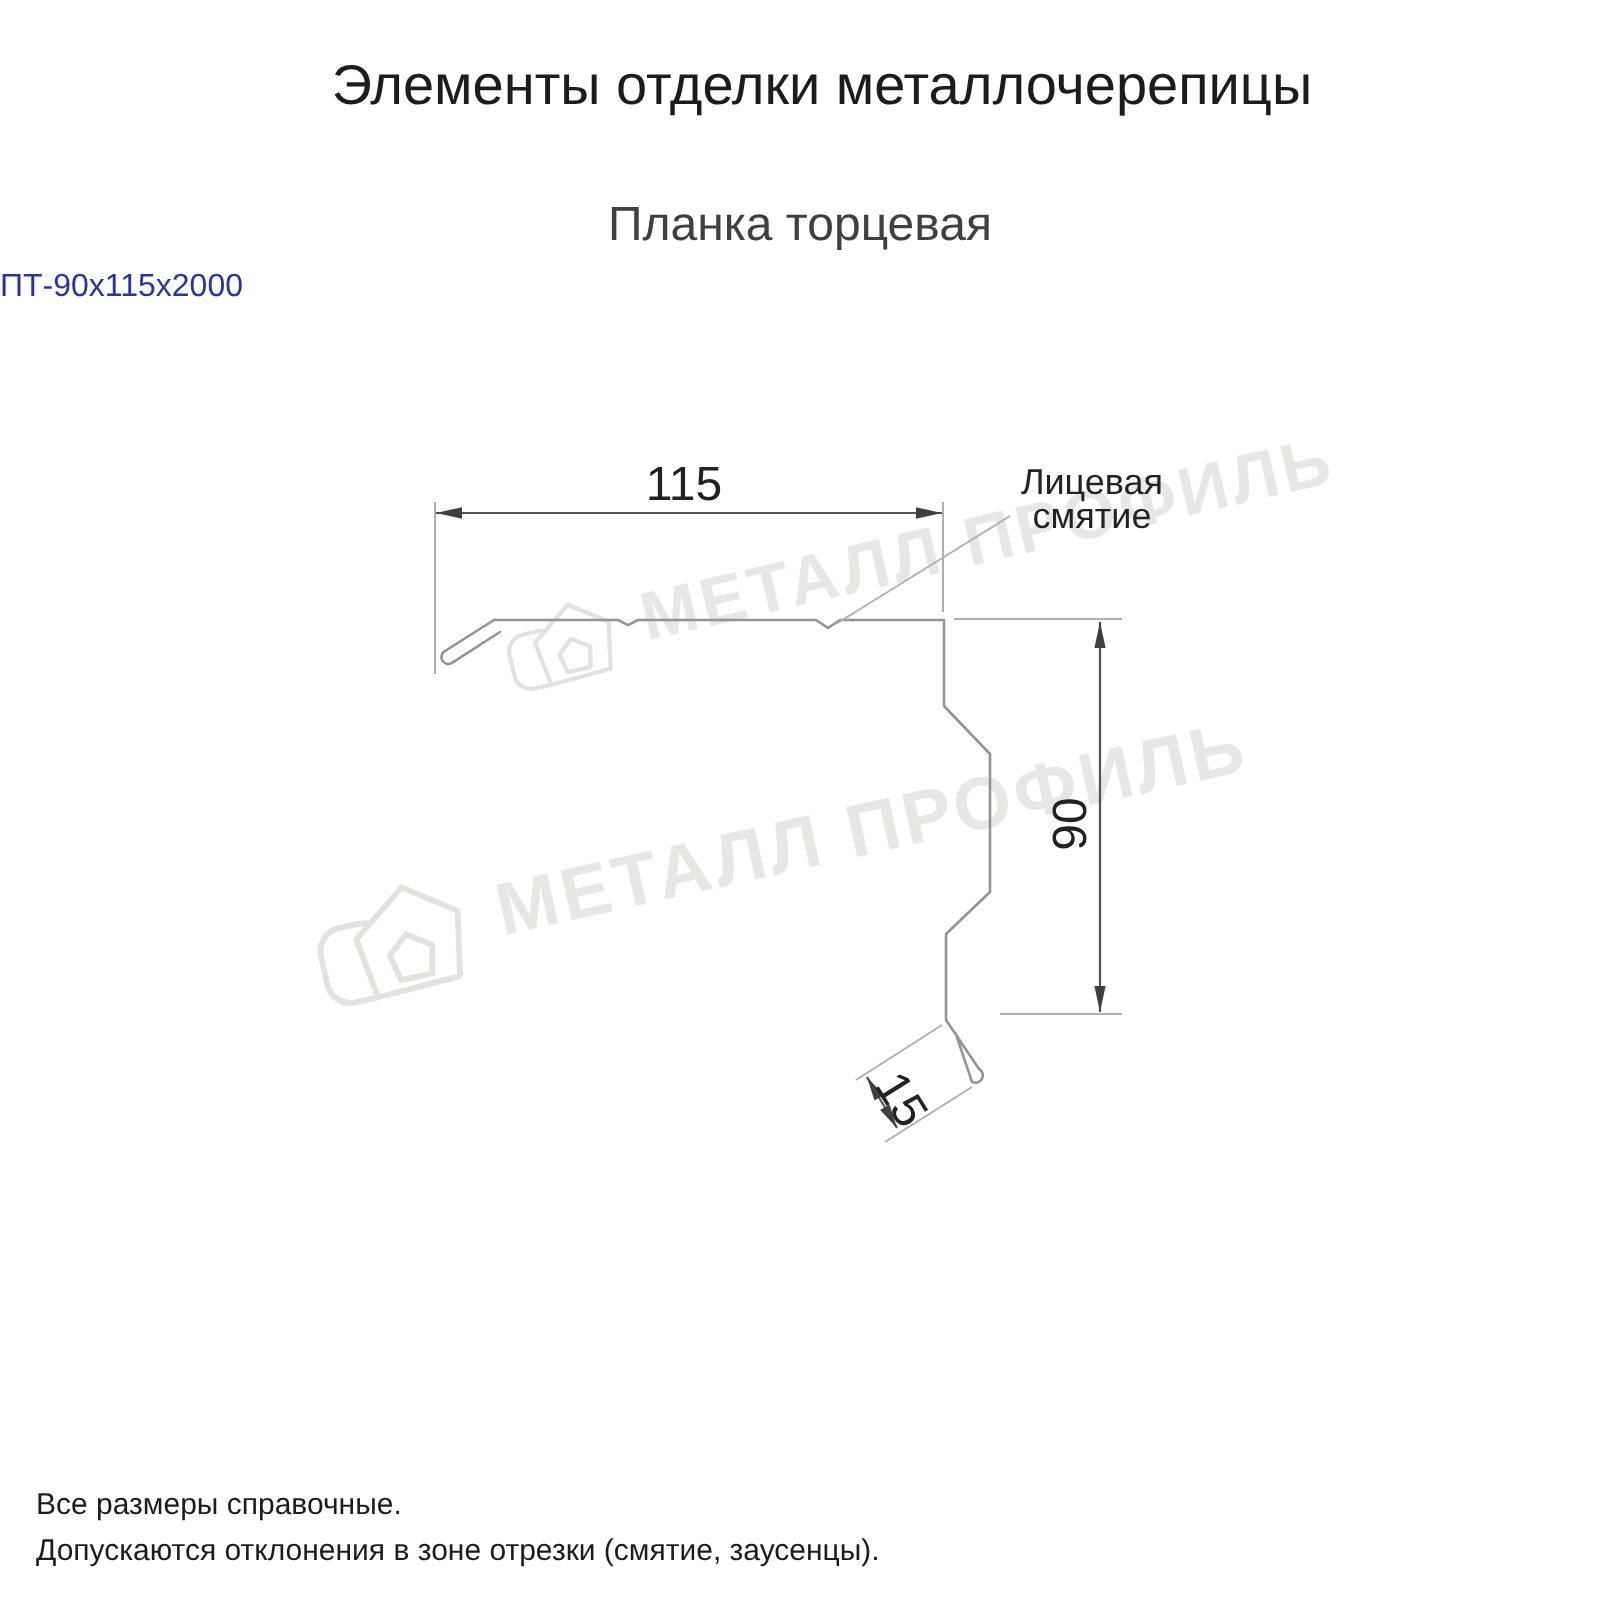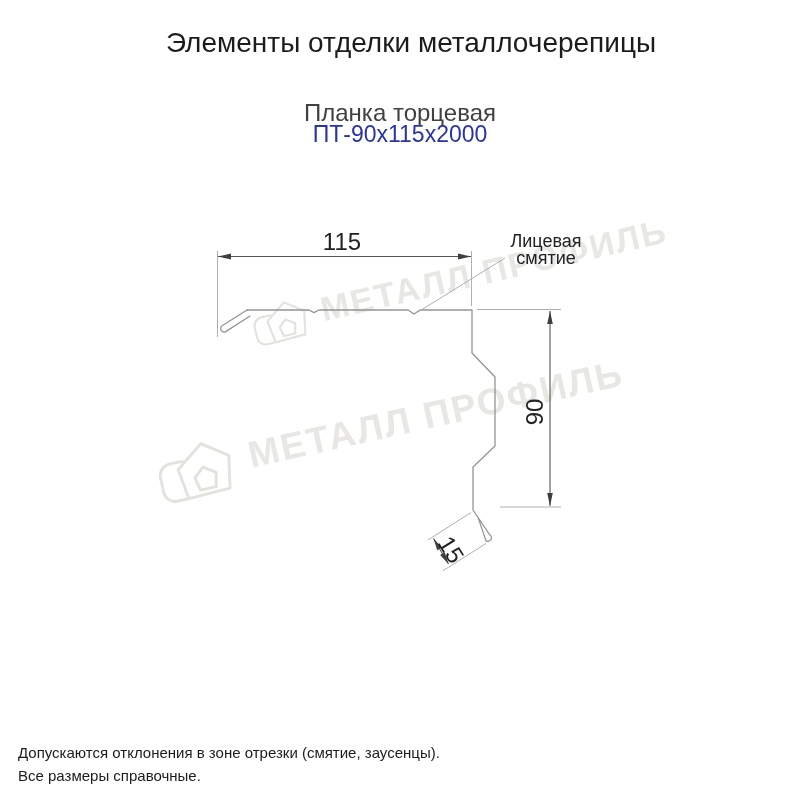--- a/index.html
+++ b/index.html
@@ -4,22 +4,22 @@
 <style>
   html,body{margin:0;padding:0;background:#ffffff;}
   body{width:800px;height:800px;position:relative;overflow:hidden;
        font-family:"Liberation Sans",sans-serif;color:#1b1b1b;}
 
   
   .page-title{position:absolute;top:26px;left:0;width:800px;text-align:center;
               font-size:28px;line-height:34px;color:#1c1c1c;margin-left:11px;}
   .product-name{position:absolute;top:99px;left:0;width:800px;text-align:center;
                 font-size:24px;line-height:28px;color:#404040;}
-  .product-code{position:absolute;top:120px;left:0;width:800px;text-align:center;
-                font-size:23px;line-height:28px;color:#2a33a4;}
+  .product-code{position:absolute;top:130px;left:0;width:800px;text-align:left;
+                font-size:16px;line-height:28px;color:#2a33a4;}
 
   
   .watermark{position:absolute;display:flex;align-items:center;gap:9px;
              transform-origin:left center;pointer-events:none;}
   .wm-upper{left:250px;top:300px;transform:rotate(-13deg);}
   .wm-lower{left:154px;top:440px;transform:rotate(-12.5deg);}
   .wm-text{font-weight:bold;color:#e9e7e3;letter-spacing:2px;white-space:nowrap;}
   .wm-upper .wm-text{font-size:34px;}
   .wm-lower .wm-text{font-size:37px;}
   .wm-house{flex:0 0 auto;}
@@ -97,15 +97,15 @@
   <text class="dimtext" x="543" y="412" text-anchor="middle" transform="rotate(-90 543 412)">90</text>
   <text class="dimtext" x="444" y="554" text-anchor="middle" font-size="23" transform="rotate(58 444 554)">15</text>
 </svg>
 
 <div class="face-label">
   <div>Лицевая</div>
   <div>смятие</div>
 </div>
 
 <div class="footer">
+  <div>Все размеры справочные.</div>
   <div>Допускаются отклонения в зоне отрезки (смятие, заусенцы).</div>
-  <div>Все размеры справочные.</div>
 </div>
 
 </body></html>

